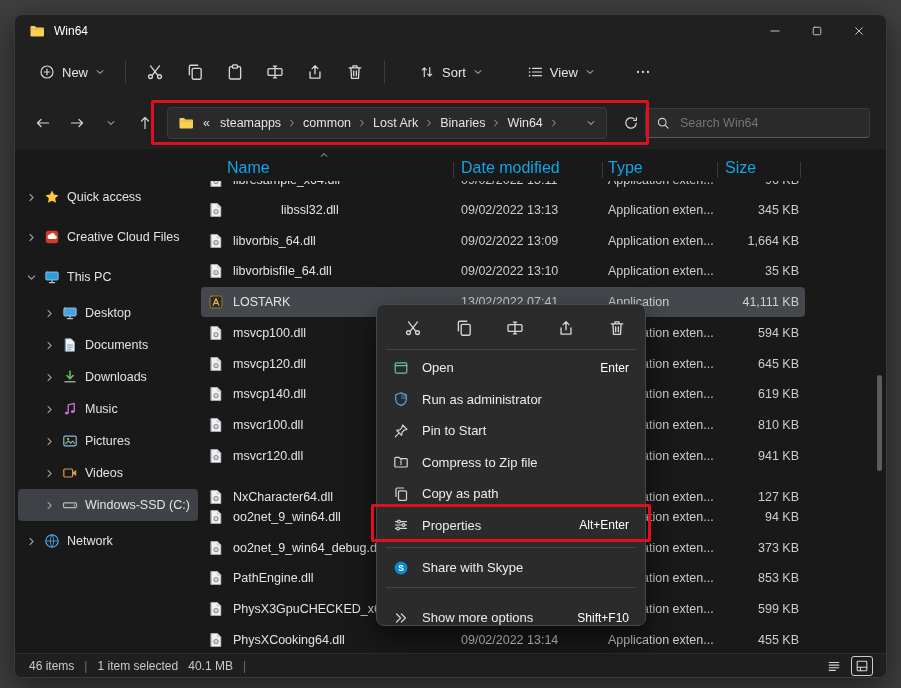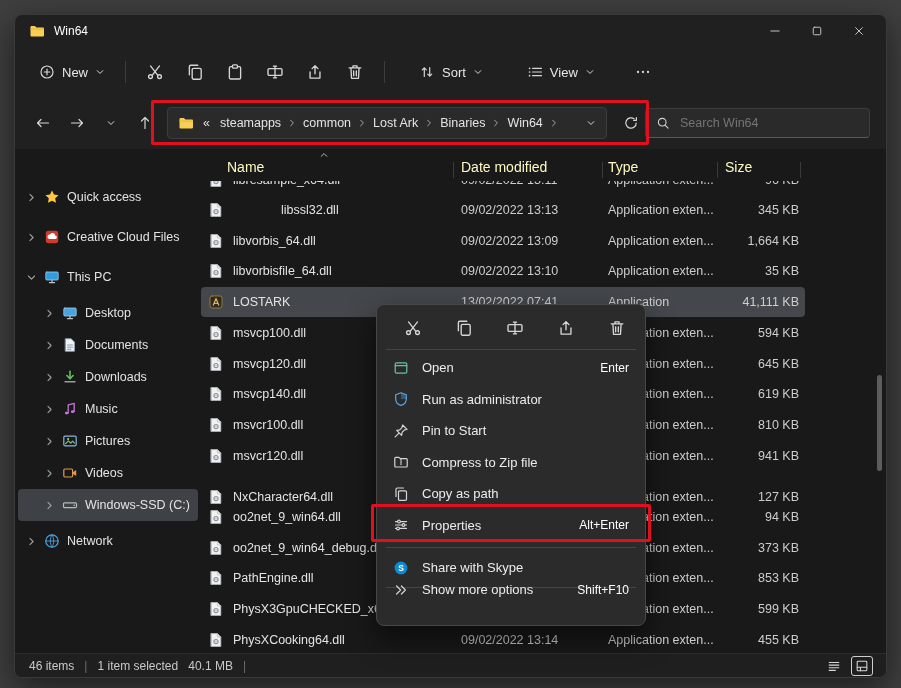--- a/index.html
+++ b/index.html
@@ -49,21 +49,21 @@
   
   .sidebar { position:absolute; left:0; top:152px; width:186px; bottom:24px; padding-top:10px; overflow:hidden; }
   .side-row { display:flex; align-items:center; gap:7px; padding-left:8px; color:#e3e3e3; font-size:12.5px; border-radius:4px; margin:0 3px; }
   .side-row.lvl0 { height:40px; }
   .side-row.lvl1 { height:32px; padding-left:26px; }
   .side-row.selected { background:#3e4246; }
   .side-chev { display:inline-flex; width:11px; height:11px; color:#9f9f9f; flex:none; }
 
   
   .listarea { position:absolute; left:186px; top:134px; right:8px; bottom:24px; }
-  .listheader { position:absolute; top:6px; left:0; right:0; height:24px; color:#fef9c3; font-size:14px; }
+  .listheader { position:absolute; top:6px; left:0; right:0; height:24px; color:#0ea5e9; font-size:16px; }
   .hdr-cell { position:absolute; top:4px; }
   .hdr-caret { position:absolute; left:118px; top:-5px; width:10px; height:10px; color:#b5b5b5; }
   .hdr-div { position:absolute; top:7px; width:1px; height:16px; background:#3a3a3a; }
   .rows { position:absolute; top:32px; left:0; right:0; bottom:0; overflow:hidden; }
   .row { position:absolute; left:0; width:604px; height:30px; display:flex; align-items:center; border-radius:4px; color:#e3e3e3; }
   .row.selected { background:#44484c; }
   .c-icon { margin-left:7px; }
   .c-name { margin-left:9px; white-space:nowrap; }
   .c-date { position:absolute; left:260px; color:#cdcdcd; white-space:nowrap; }
   .c-type { position:absolute; left:407px; color:#cdcdcd; white-space:nowrap; }
@@ -852,21 +852,21 @@
       </div>
       <div class="ctx-item" style="top: 247px;">
         <span class="icon ">
           <svg viewBox="0 0 16 16" fill="none" stroke="currentColor" stroke-width="1.2" stroke-linecap="round" stroke-linejoin="round">
             <circle cx="8" cy="8" r="6.4" fill="#0d8bd1" stroke="none"></circle>
             <text x="8" y="11" text-anchor="middle" font-size="8.5" fill="#ffffff" stroke="none" font-family="Liberation Sans, sans-serif" font-weight="bold">S</text>
           </svg>
         </span>
         <span>Share with Skype</span>
       </div>
-      <div class="ctx-item" style="top: 269px;">
+      <div class="ctx-item" style="top: 297px;">
         <span class="icon ">
           <svg viewBox="0 0 16 16" fill="none" stroke="currentColor" stroke-width="1.2" stroke-linecap="round" stroke-linejoin="round">
             <path d="M3.6 4l4 4-4 4M8.4 4l4 4-4 4"></path>
           </svg>
         </span>
         <span>Show more options</span>
         <span class="ctx-shortcut">Shift+F10</span>
       </div>
     </div>
 

